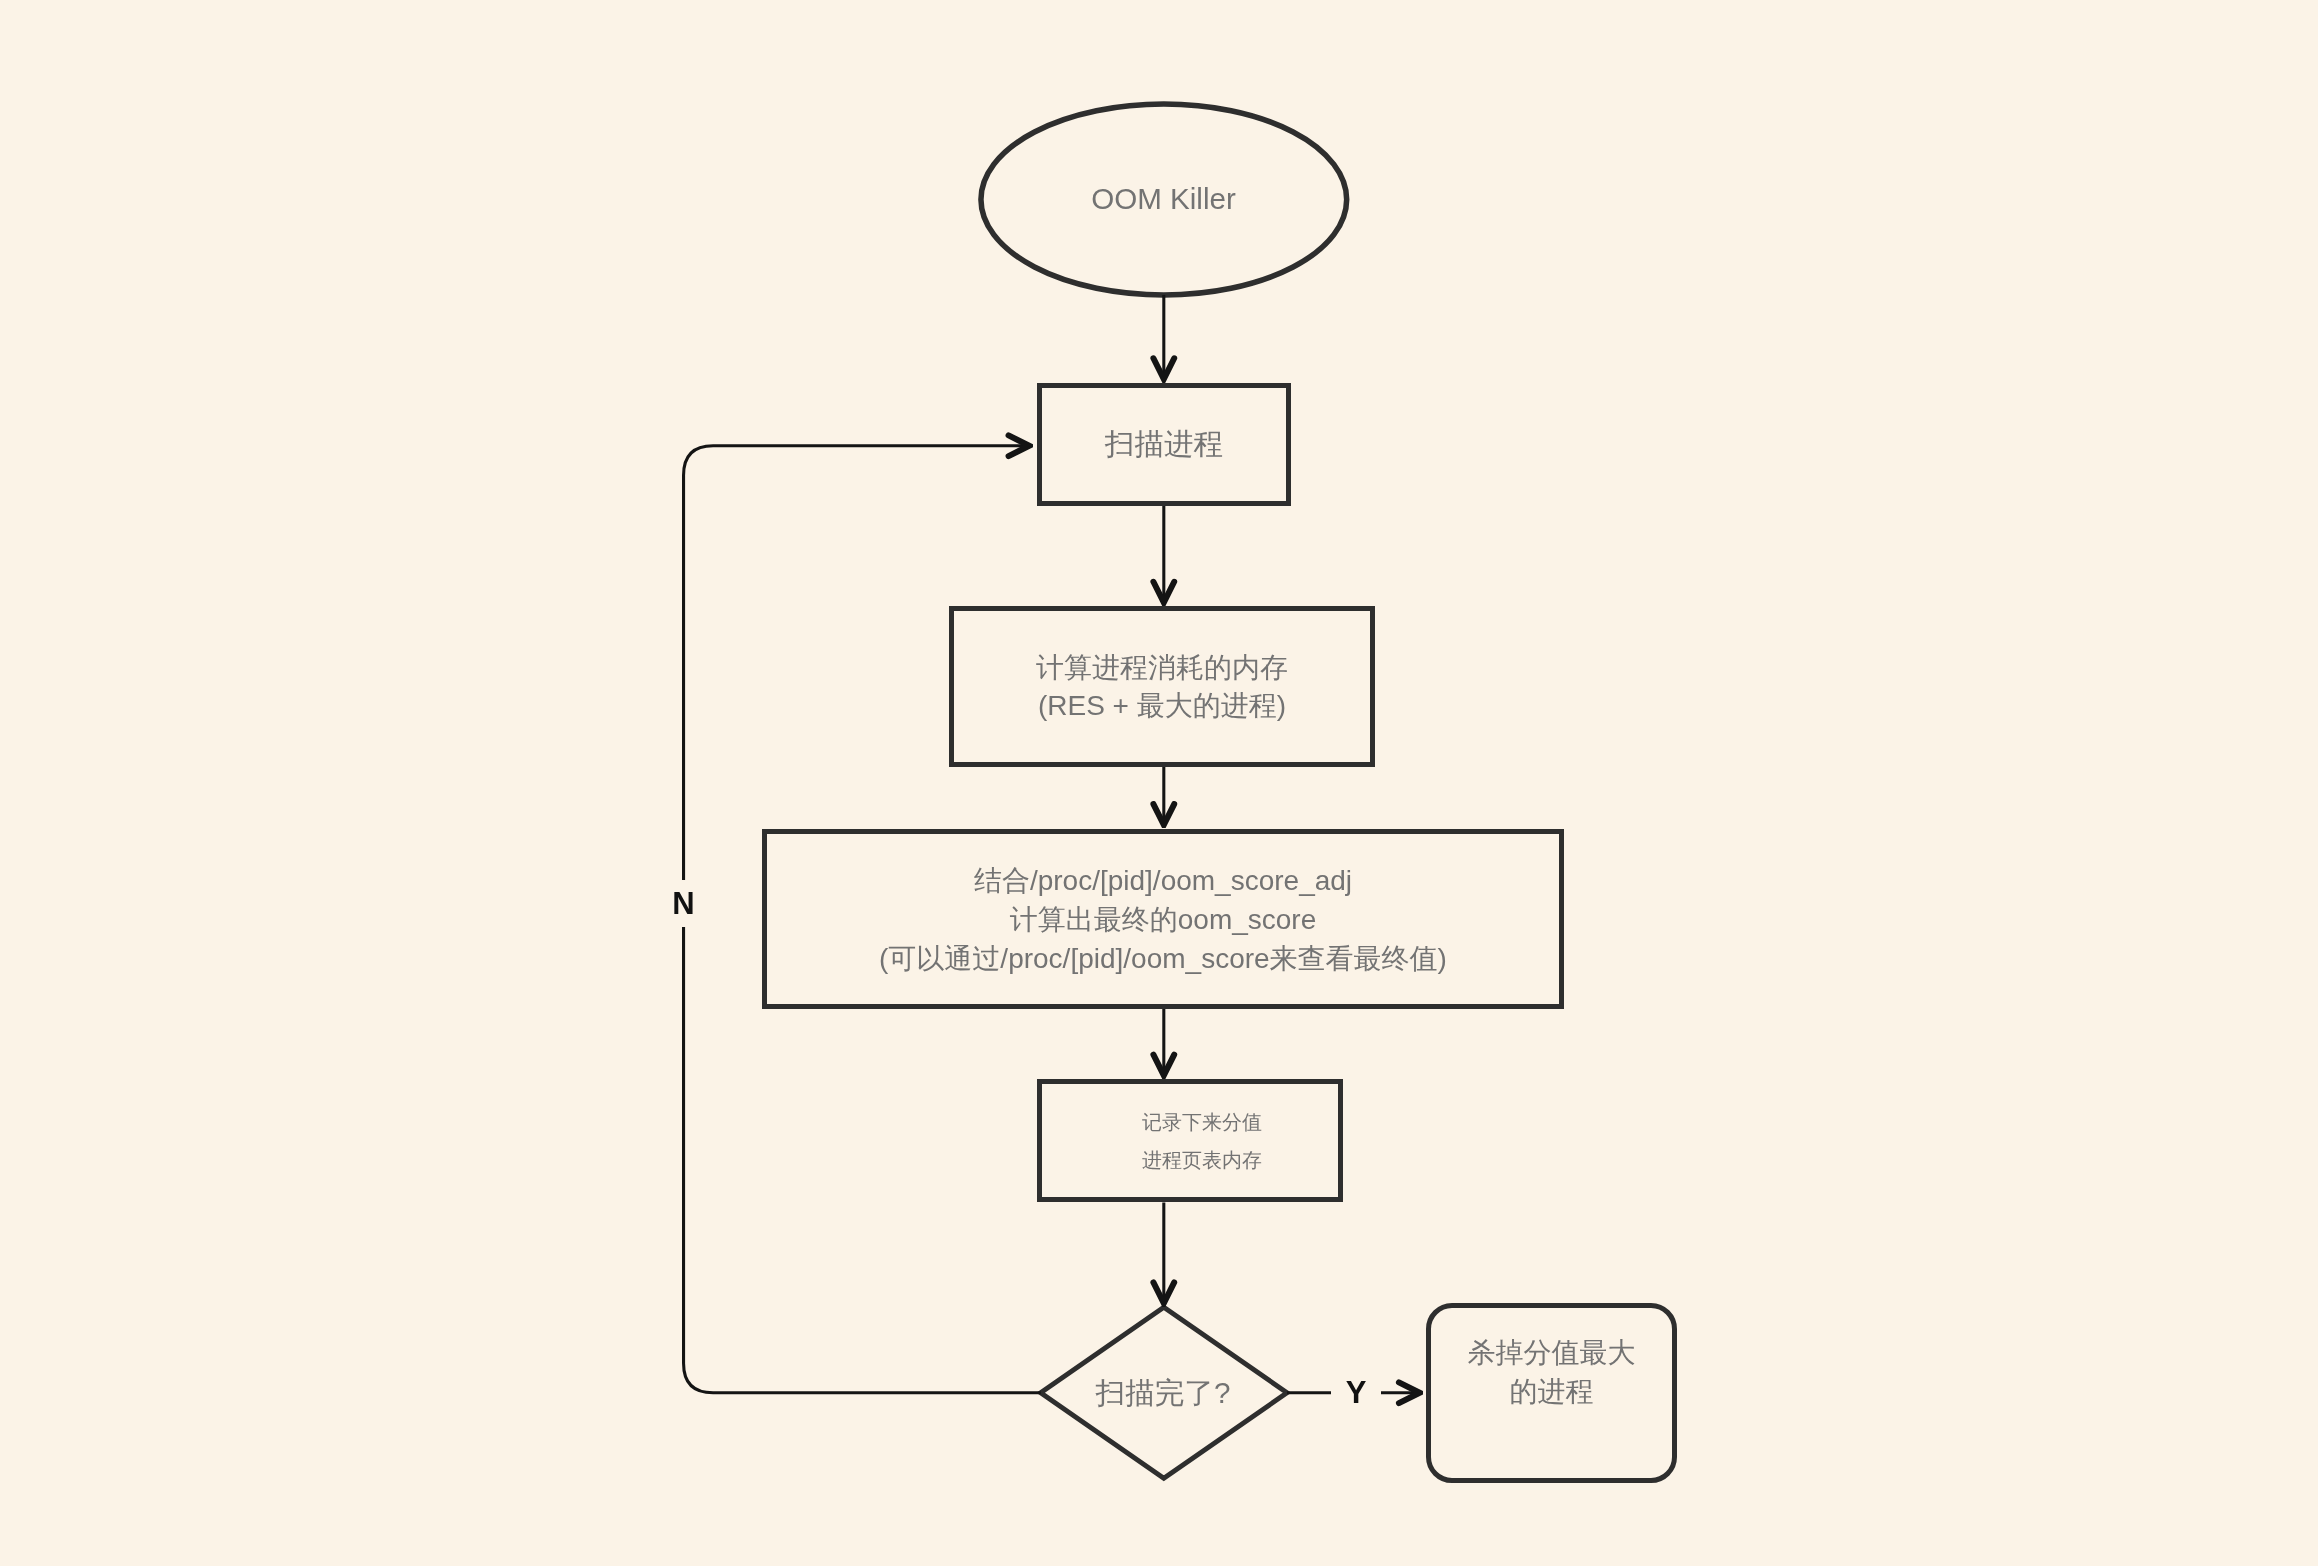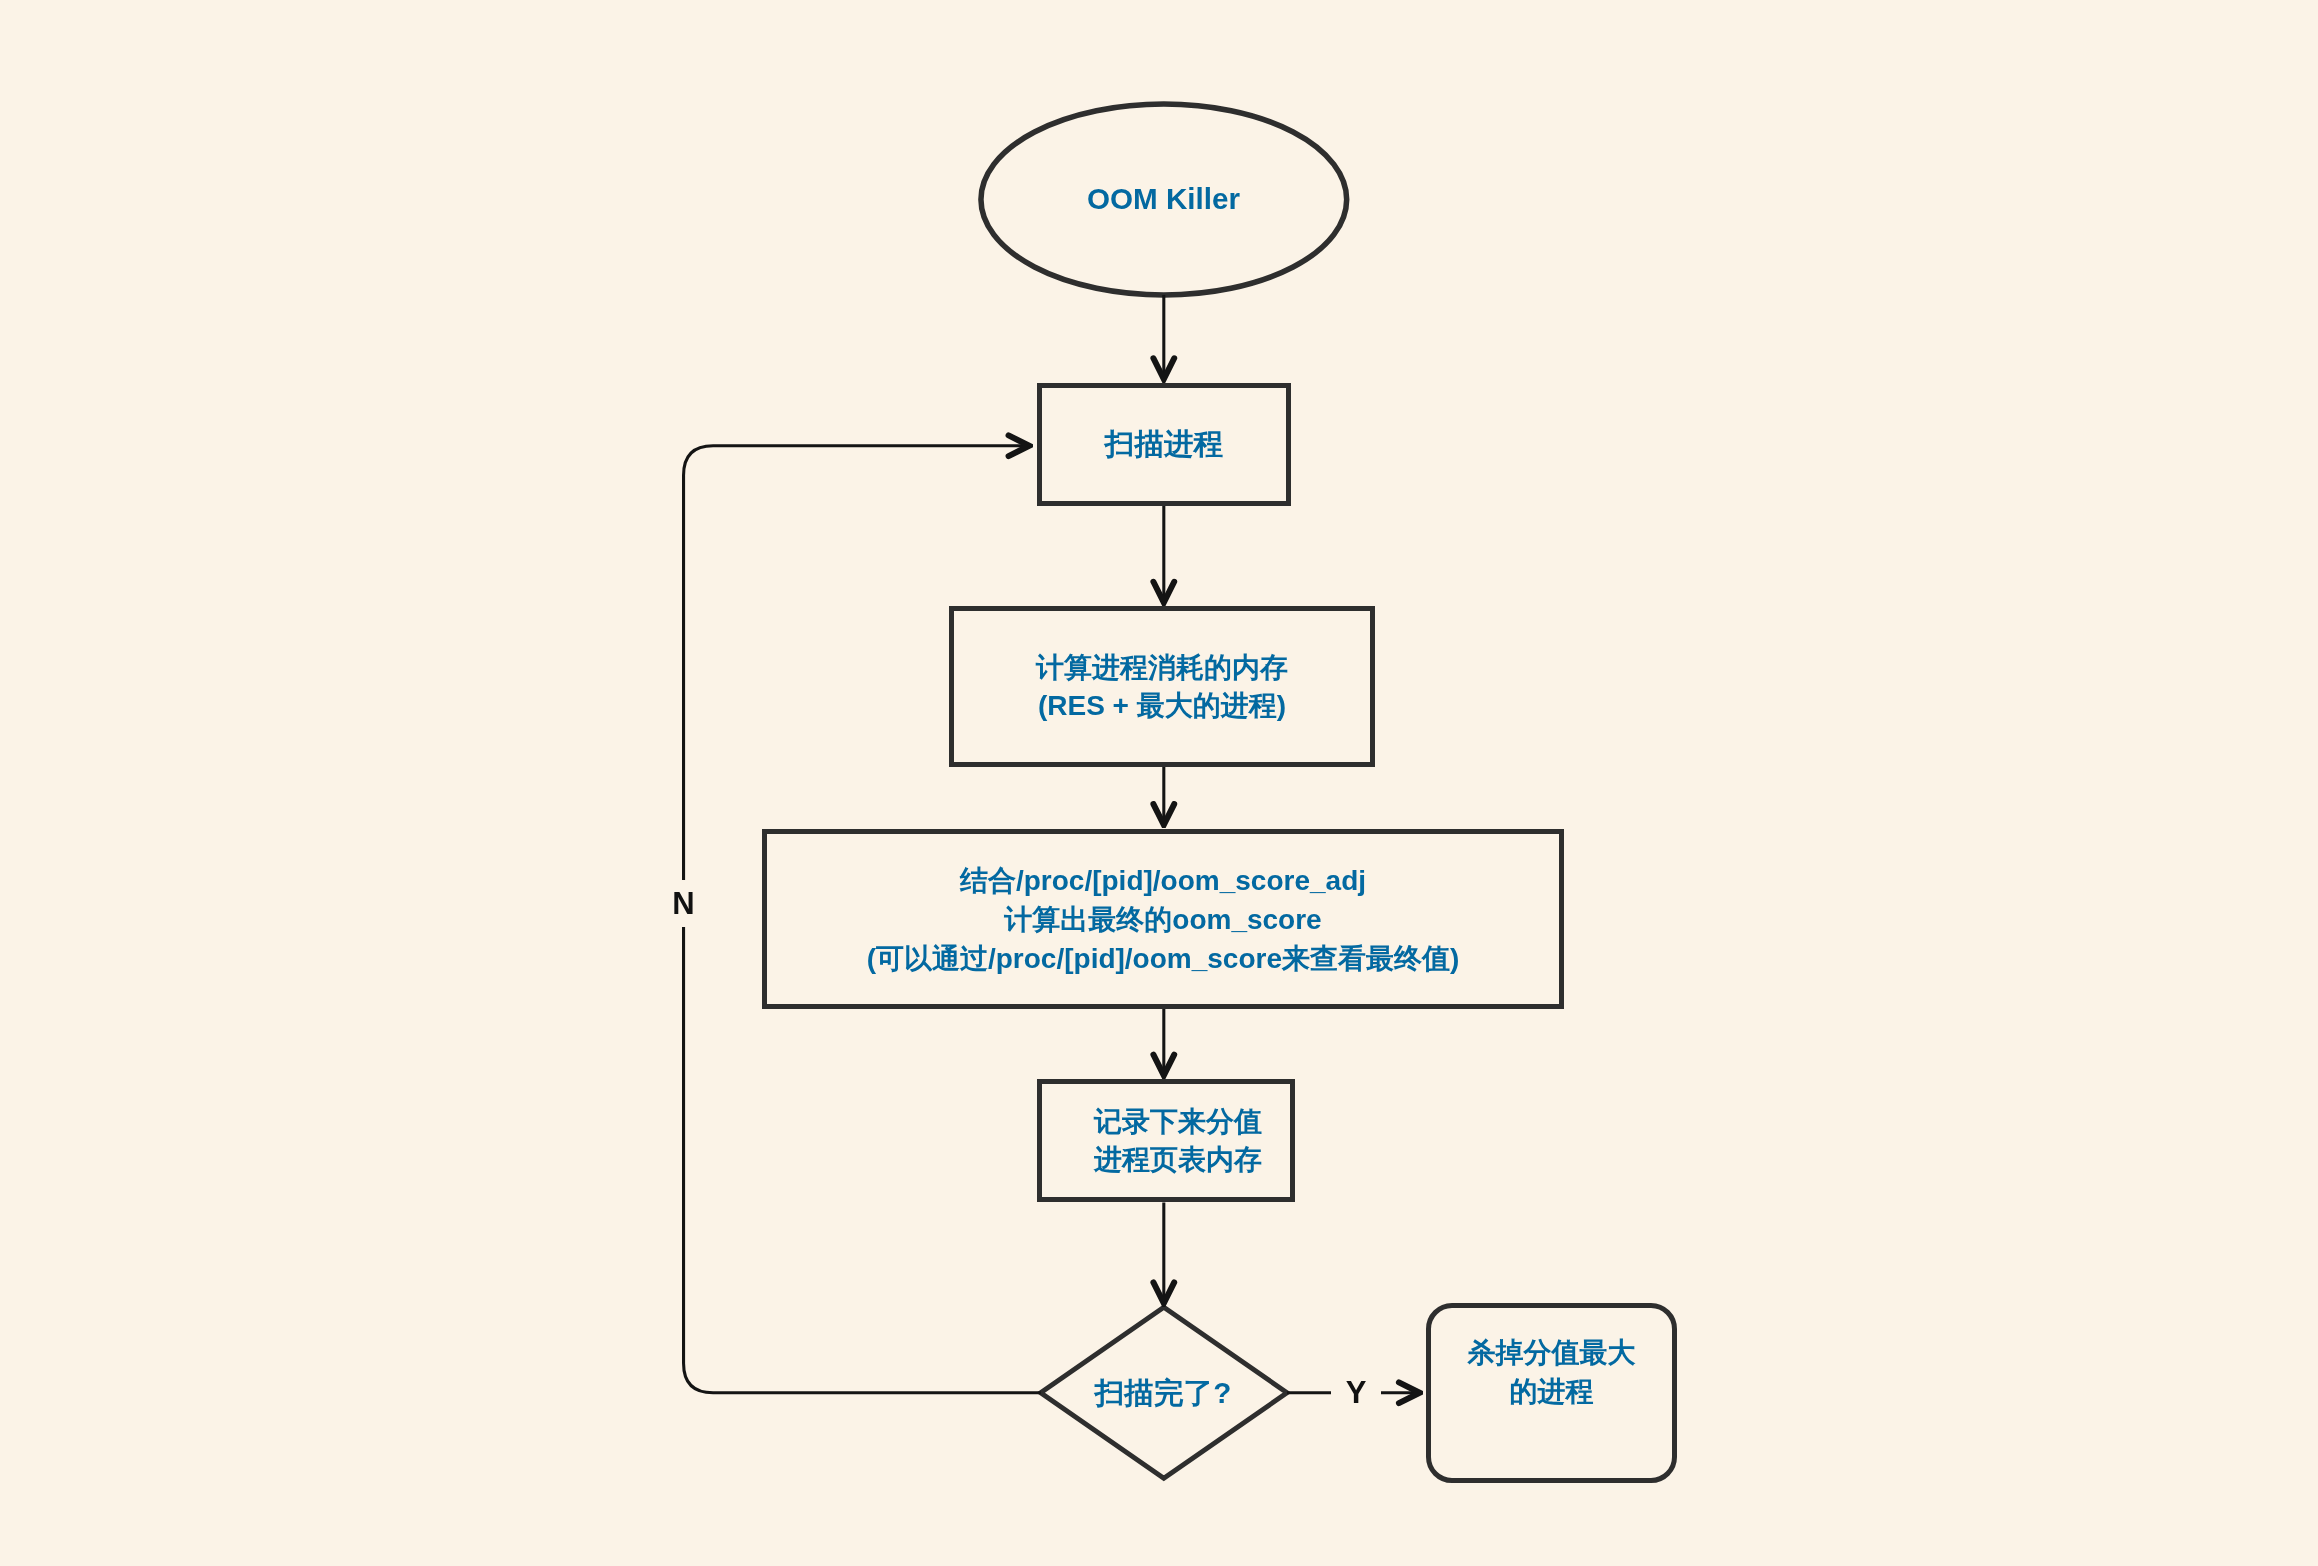--- a/index.html
+++ b/index.html
@@ -25,43 +25,43 @@
     height: 1567px;
   }
   .node {
     position: absolute;
     box-sizing: border-box;
     display: flex;
     flex-direction: column;
     align-items: center;
     justify-content: center;
     text-align: left;
-    color: #0369a1;
-    font-weight: 700;
+    color: #737373;
+    font-weight: 400;
   }
   .rect-node {
     border: 5.5px solid #2E2E2E;
     background: #FBF3E7;
   }
   .rounded-node {
     border: 5.5px solid #2E2E2E;
     border-radius: 26px;
     background: #FBF3E7;
   }
   .label-only {
     background: transparent;
   }
   .node .line {
     white-space: nowrap;
   }
   .node-scan        { left: 1037px; top: 383px;  width: 254px;  height: 123px; font-size: 29.6px; }
   .node-start-label { left: 979px; top: 167px;  width: 369px;  height: 64px; font-size: 29.6px; }
   .node-calc-memory { left: 949px; top: 606px;  width: 426px;  height: 161px; font-size: 28px; line-height: 38px; }
   .node-calc-score  { left: 762px; top: 829px; width: 802px; height: 180px; font-size: 28px; line-height: 39px; }
-  .node-record-max  { left: 1037px; top: 1079px; width: 258px;  height: 123px; font-size: 28px; line-height: 38px; padding-left: 24px; }
+  .node-record-max  { left: 1037px; top: 1079px; width: 306px;  height: 123px; font-size: 20px; line-height: 38px; padding-left: 24px; }
   .node-decision-label { left: 1040px; top: 1362px; width: 246px; height: 62px; font-size: 29.6px; }
   .node-kill        { left: 1426px; top: 1303px; width: 251px;  height: 180px; font-size: 28px; line-height: 39px; padding-bottom: 43px; }
   .edge-label {
     position: absolute;
     display: flex;
     align-items: center;
     justify-content: center;
     background: #FBF3E7;
     color: #111111;
     font-weight: 700;

